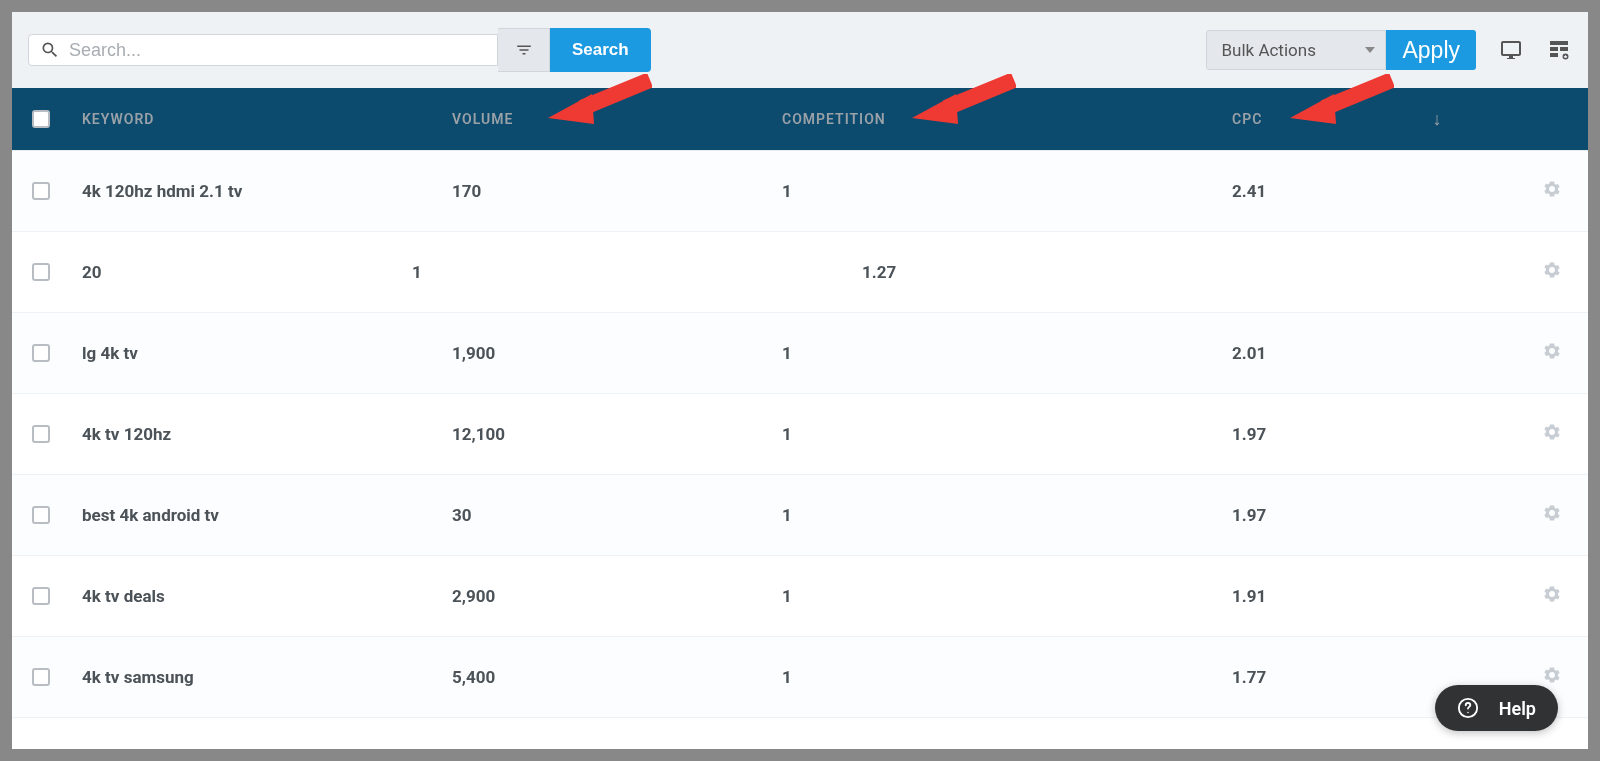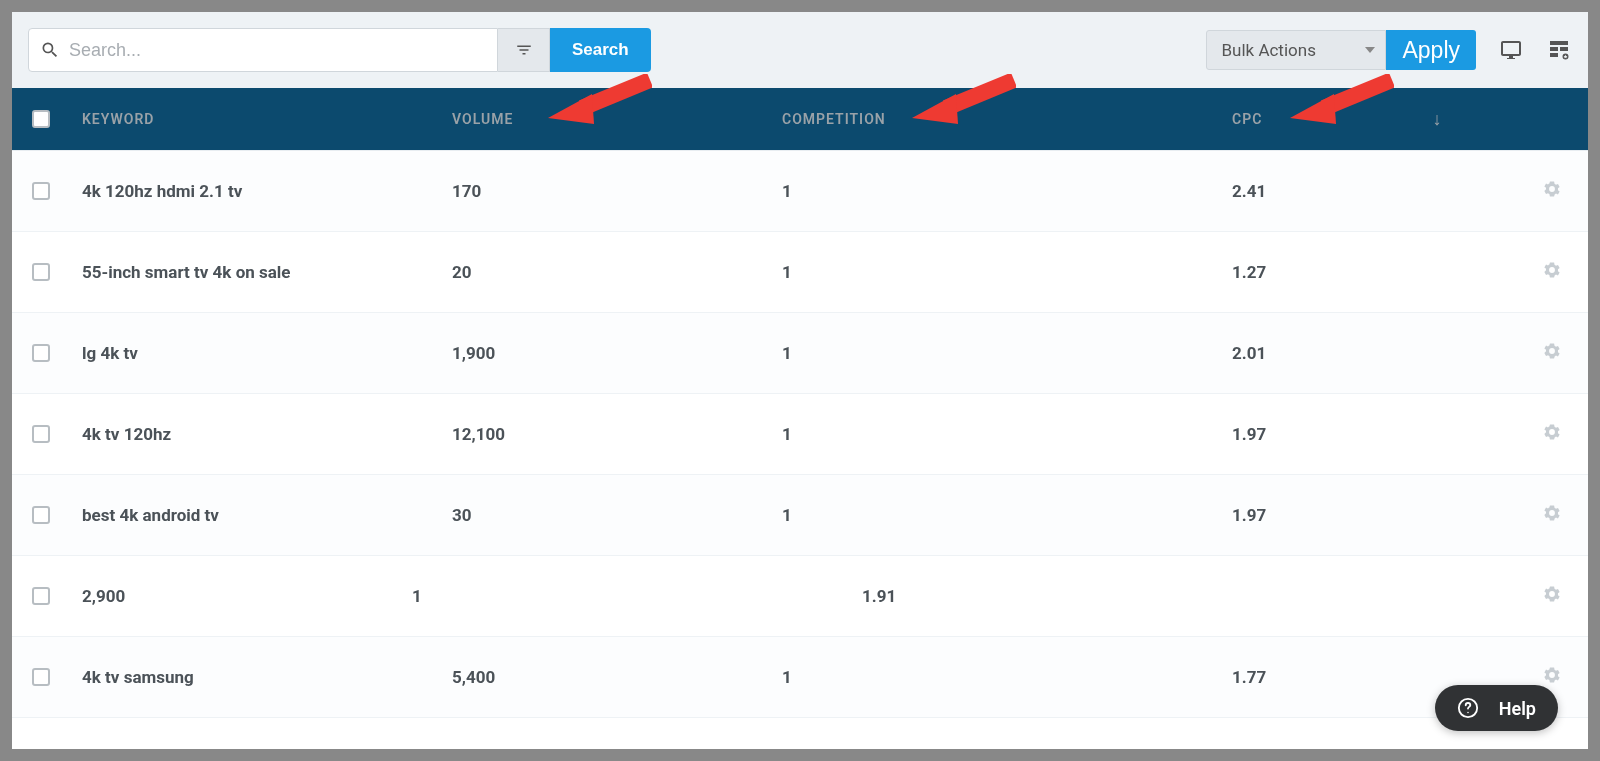--- a/index.html
+++ b/index.html
@@ -37,21 +37,21 @@
     position: absolute;
     left: 12px;
     top: 50%;
     transform: translateY(-50%);
     width: 20px;
     height: 20px;
     fill: #555;
   }
   .search-input {
     width: 100%;
-    height: 44px;
+    height: 32px;
     padding: 8px 12px 8px 40px;
     border: 1px solid #d0d6db;
     border-radius: 4px 0 0 4px;
     font-size: 18px;
     color: #4c1d95;
     background: #fff;
   }
   .search-input::placeholder { color: #a8adb2; }
   .filter-btn {
     width: 52px;
@@ -255,21 +255,20 @@
         <div class="col-cpc">2.41</div>
         <div class="col-sort"></div>
         <div class="col-gear"><svg class="gear-icon" viewBox="0 0 24 24">
             <path d="M19.14 12.94a7.49 7.49 0 000-1.88l2.03-1.58-2-3.46-2.39.96a7.54 7.54 0 00-1.63-.94L14.5 3h-5l-.65 2.54c-.58.24-1.12.56-1.63.94l-2.39-.96-2 3.46 2.03 1.58a7.49 7.49 0 000 1.88L2.83 14.5l2 3.46 2.39-.96c.51.38 1.05.7 1.63.94L9.5 21h5l.65-2.54c.58-.24 1.12-.56 1.63-.94l2.39.96 2-3.46-2.03-1.58zM12 15.5A3.5 3.5 0 1112 8.5a3.5 3.5 0 010 7z"></path>
           </svg></div>
       </div>
       <div class="row">
         <div class="col-check">
           <div class="checkbox"></div>
         </div>
-        <div class="col-keyword">55-inch smart tv 4k on sale</div>
         <div class="col-volume">20</div>
         <div class="col-competition">1</div>
         <div class="col-cpc">1.27</div>
         <div class="col-sort"></div>
         <div class="col-gear"><svg class="gear-icon" viewBox="0 0 24 24">
             <path d="M19.14 12.94a7.49 7.49 0 000-1.88l2.03-1.58-2-3.46-2.39.96a7.54 7.54 0 00-1.63-.94L14.5 3h-5l-.65 2.54c-.58.24-1.12.56-1.63.94l-2.39-.96-2 3.46 2.03 1.58a7.49 7.49 0 000 1.88L2.83 14.5l2 3.46 2.39-.96c.51.38 1.05.7 1.63.94L9.5 21h5l.65-2.54c.58-.24 1.12-.56 1.63-.94l2.39.96 2-3.46-2.03-1.58zM12 15.5A3.5 3.5 0 1112 8.5a3.5 3.5 0 010 7z"></path>
           </svg></div>
       </div>
       <div class="row">
         <div class="col-check">
@@ -307,20 +306,21 @@
         <div class="col-cpc">1.97</div>
         <div class="col-sort"></div>
         <div class="col-gear"><svg class="gear-icon" viewBox="0 0 24 24">
             <path d="M19.14 12.94a7.49 7.49 0 000-1.88l2.03-1.58-2-3.46-2.39.96a7.54 7.54 0 00-1.63-.94L14.5 3h-5l-.65 2.54c-.58.24-1.12.56-1.63.94l-2.39-.96-2 3.46 2.03 1.58a7.49 7.49 0 000 1.88L2.83 14.5l2 3.46 2.39-.96c.51.38 1.05.7 1.63.94L9.5 21h5l.65-2.54c.58-.24 1.12-.56 1.63-.94l2.39.96 2-3.46-2.03-1.58zM12 15.5A3.5 3.5 0 1112 8.5a3.5 3.5 0 010 7z"></path>
           </svg></div>
       </div>
       <div class="row">
         <div class="col-check">
           <div class="checkbox"></div>
         </div>
+        <div class="col-keyword">4k tv deals</div>
         <div class="col-volume">2,900</div>
         <div class="col-competition">1</div>
         <div class="col-cpc">1.91</div>
         <div class="col-sort"></div>
         <div class="col-gear"><svg class="gear-icon" viewBox="0 0 24 24">
             <path d="M19.14 12.94a7.49 7.49 0 000-1.88l2.03-1.58-2-3.46-2.39.96a7.54 7.54 0 00-1.63-.94L14.5 3h-5l-.65 2.54c-.58.24-1.12.56-1.63.94l-2.39-.96-2 3.46 2.03 1.58a7.49 7.49 0 000 1.88L2.83 14.5l2 3.46 2.39-.96c.51.38 1.05.7 1.63.94L9.5 21h5l.65-2.54c.58-.24 1.12-.56 1.63-.94l2.39.96 2-3.46-2.03-1.58zM12 15.5A3.5 3.5 0 1112 8.5a3.5 3.5 0 010 7z"></path>
           </svg></div>
       </div>
       <div class="row">
         <div class="col-check">

